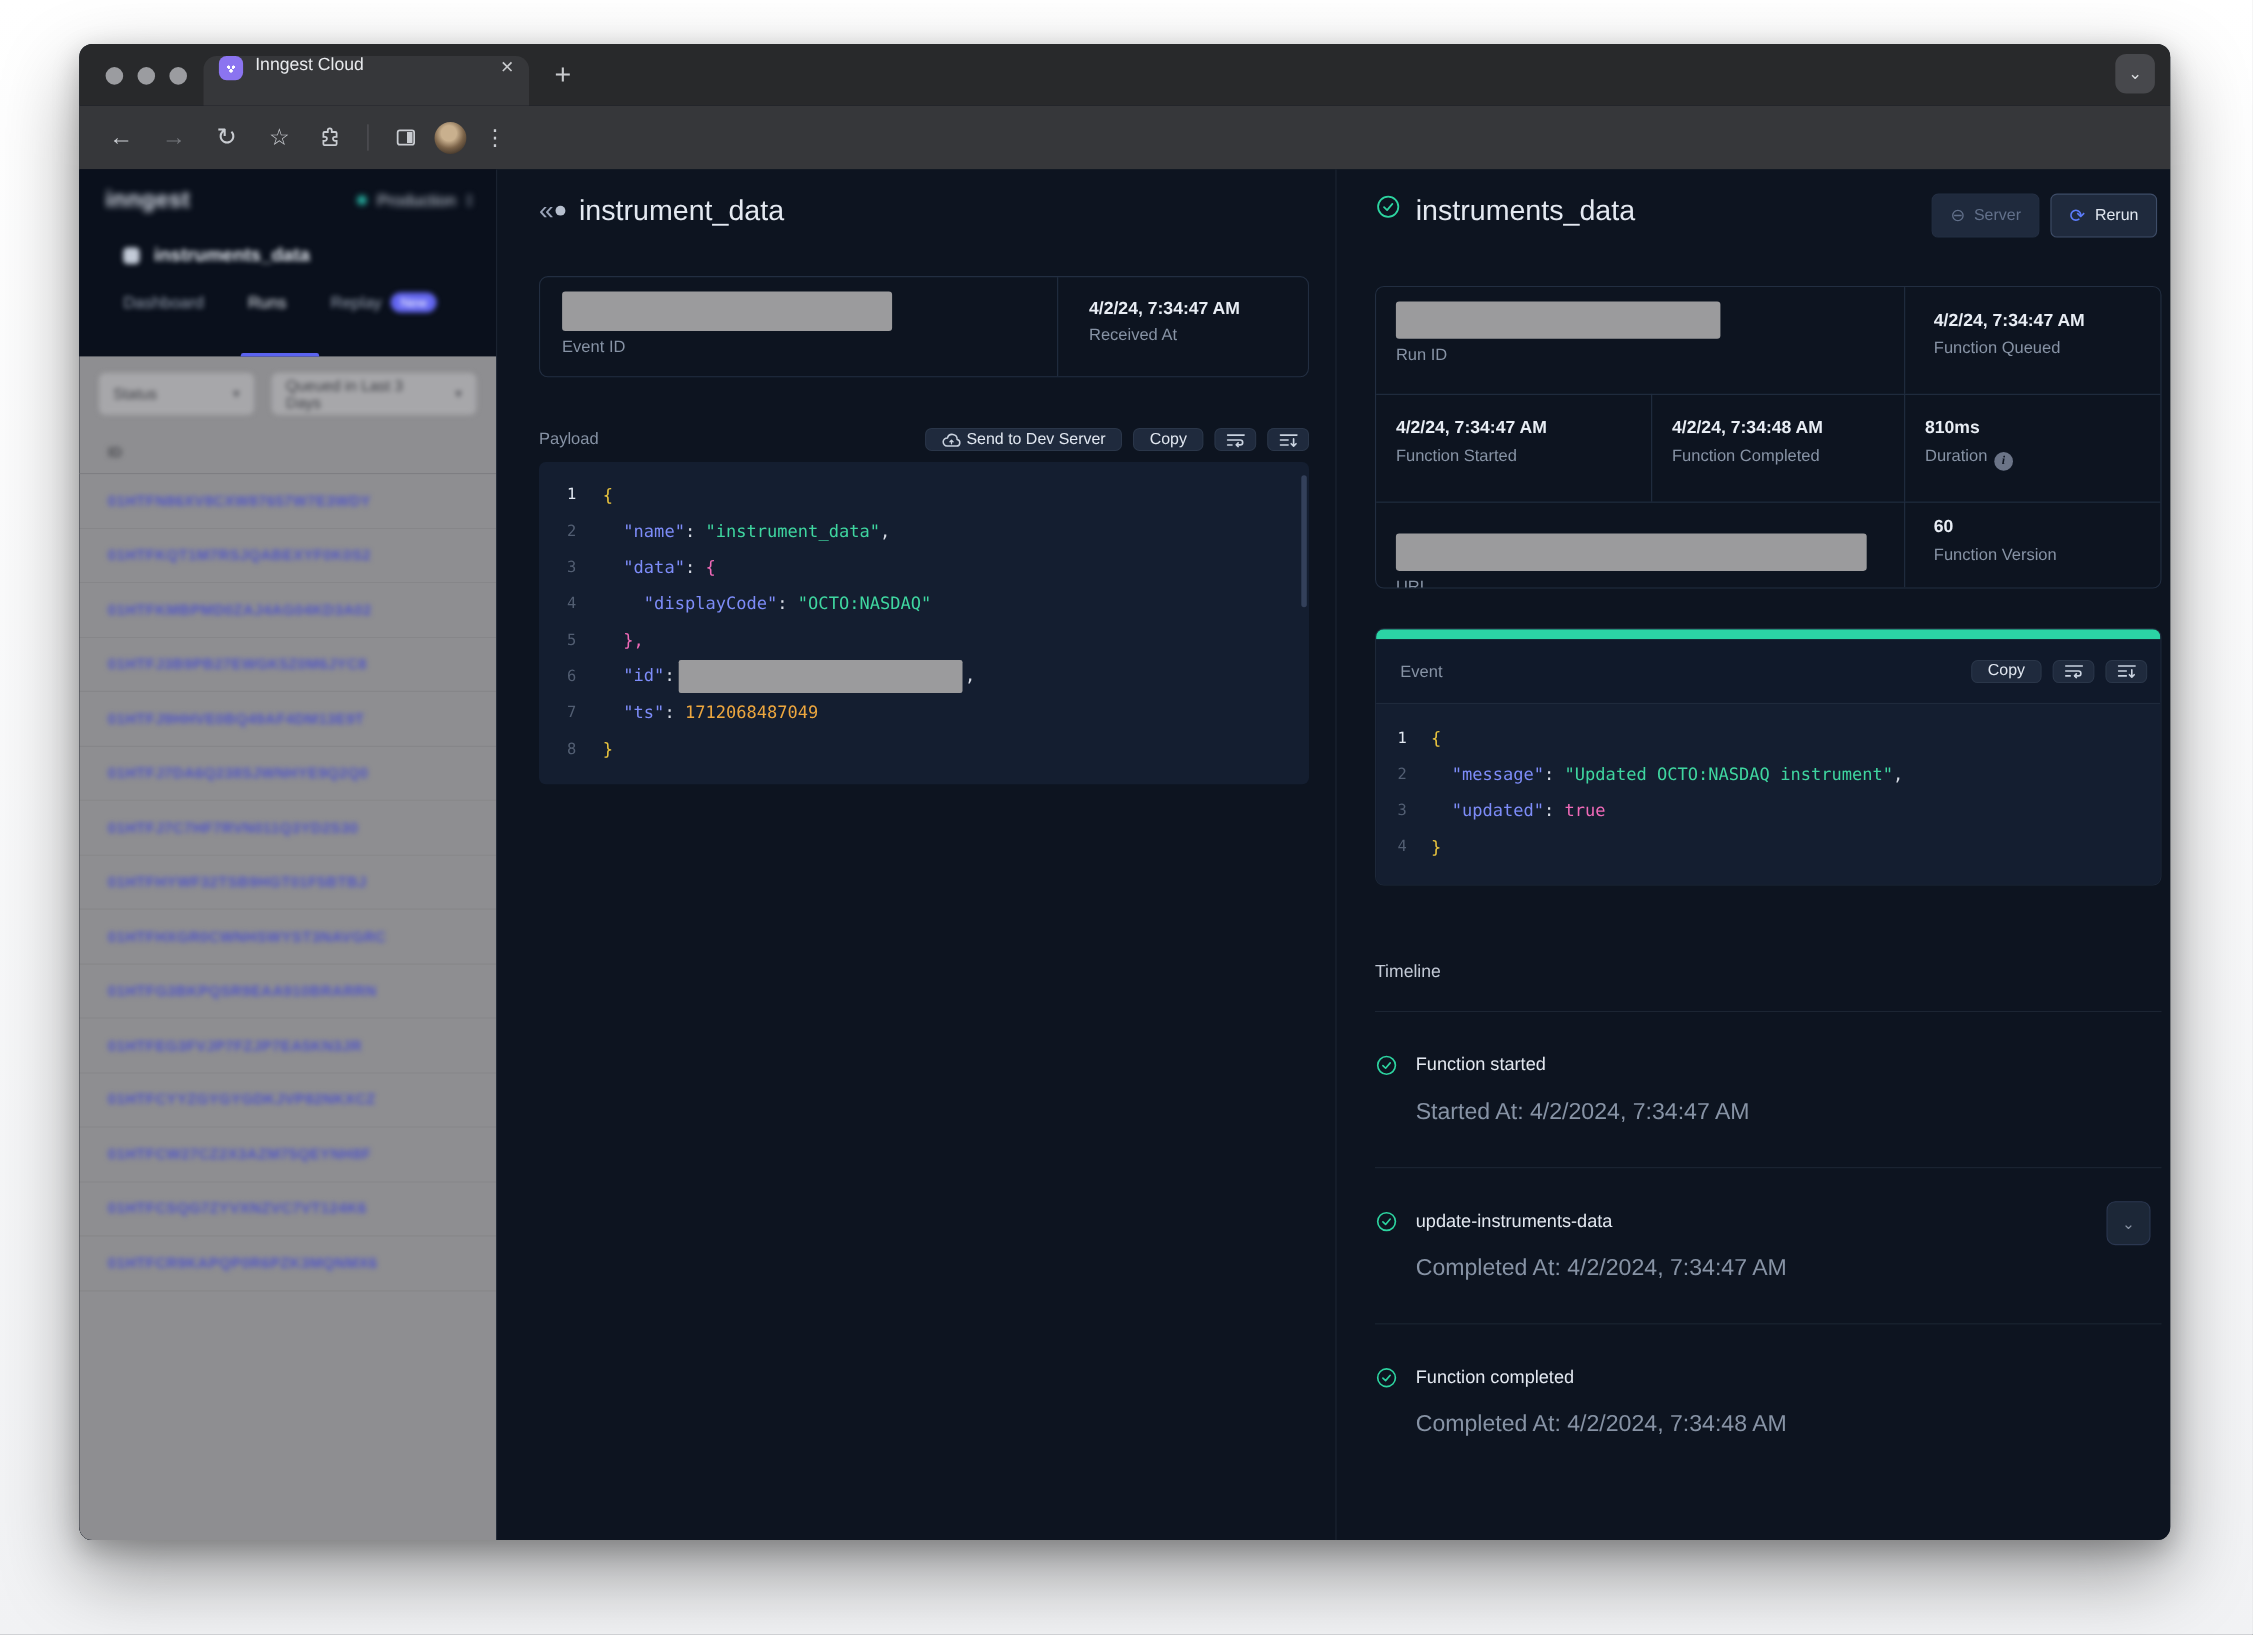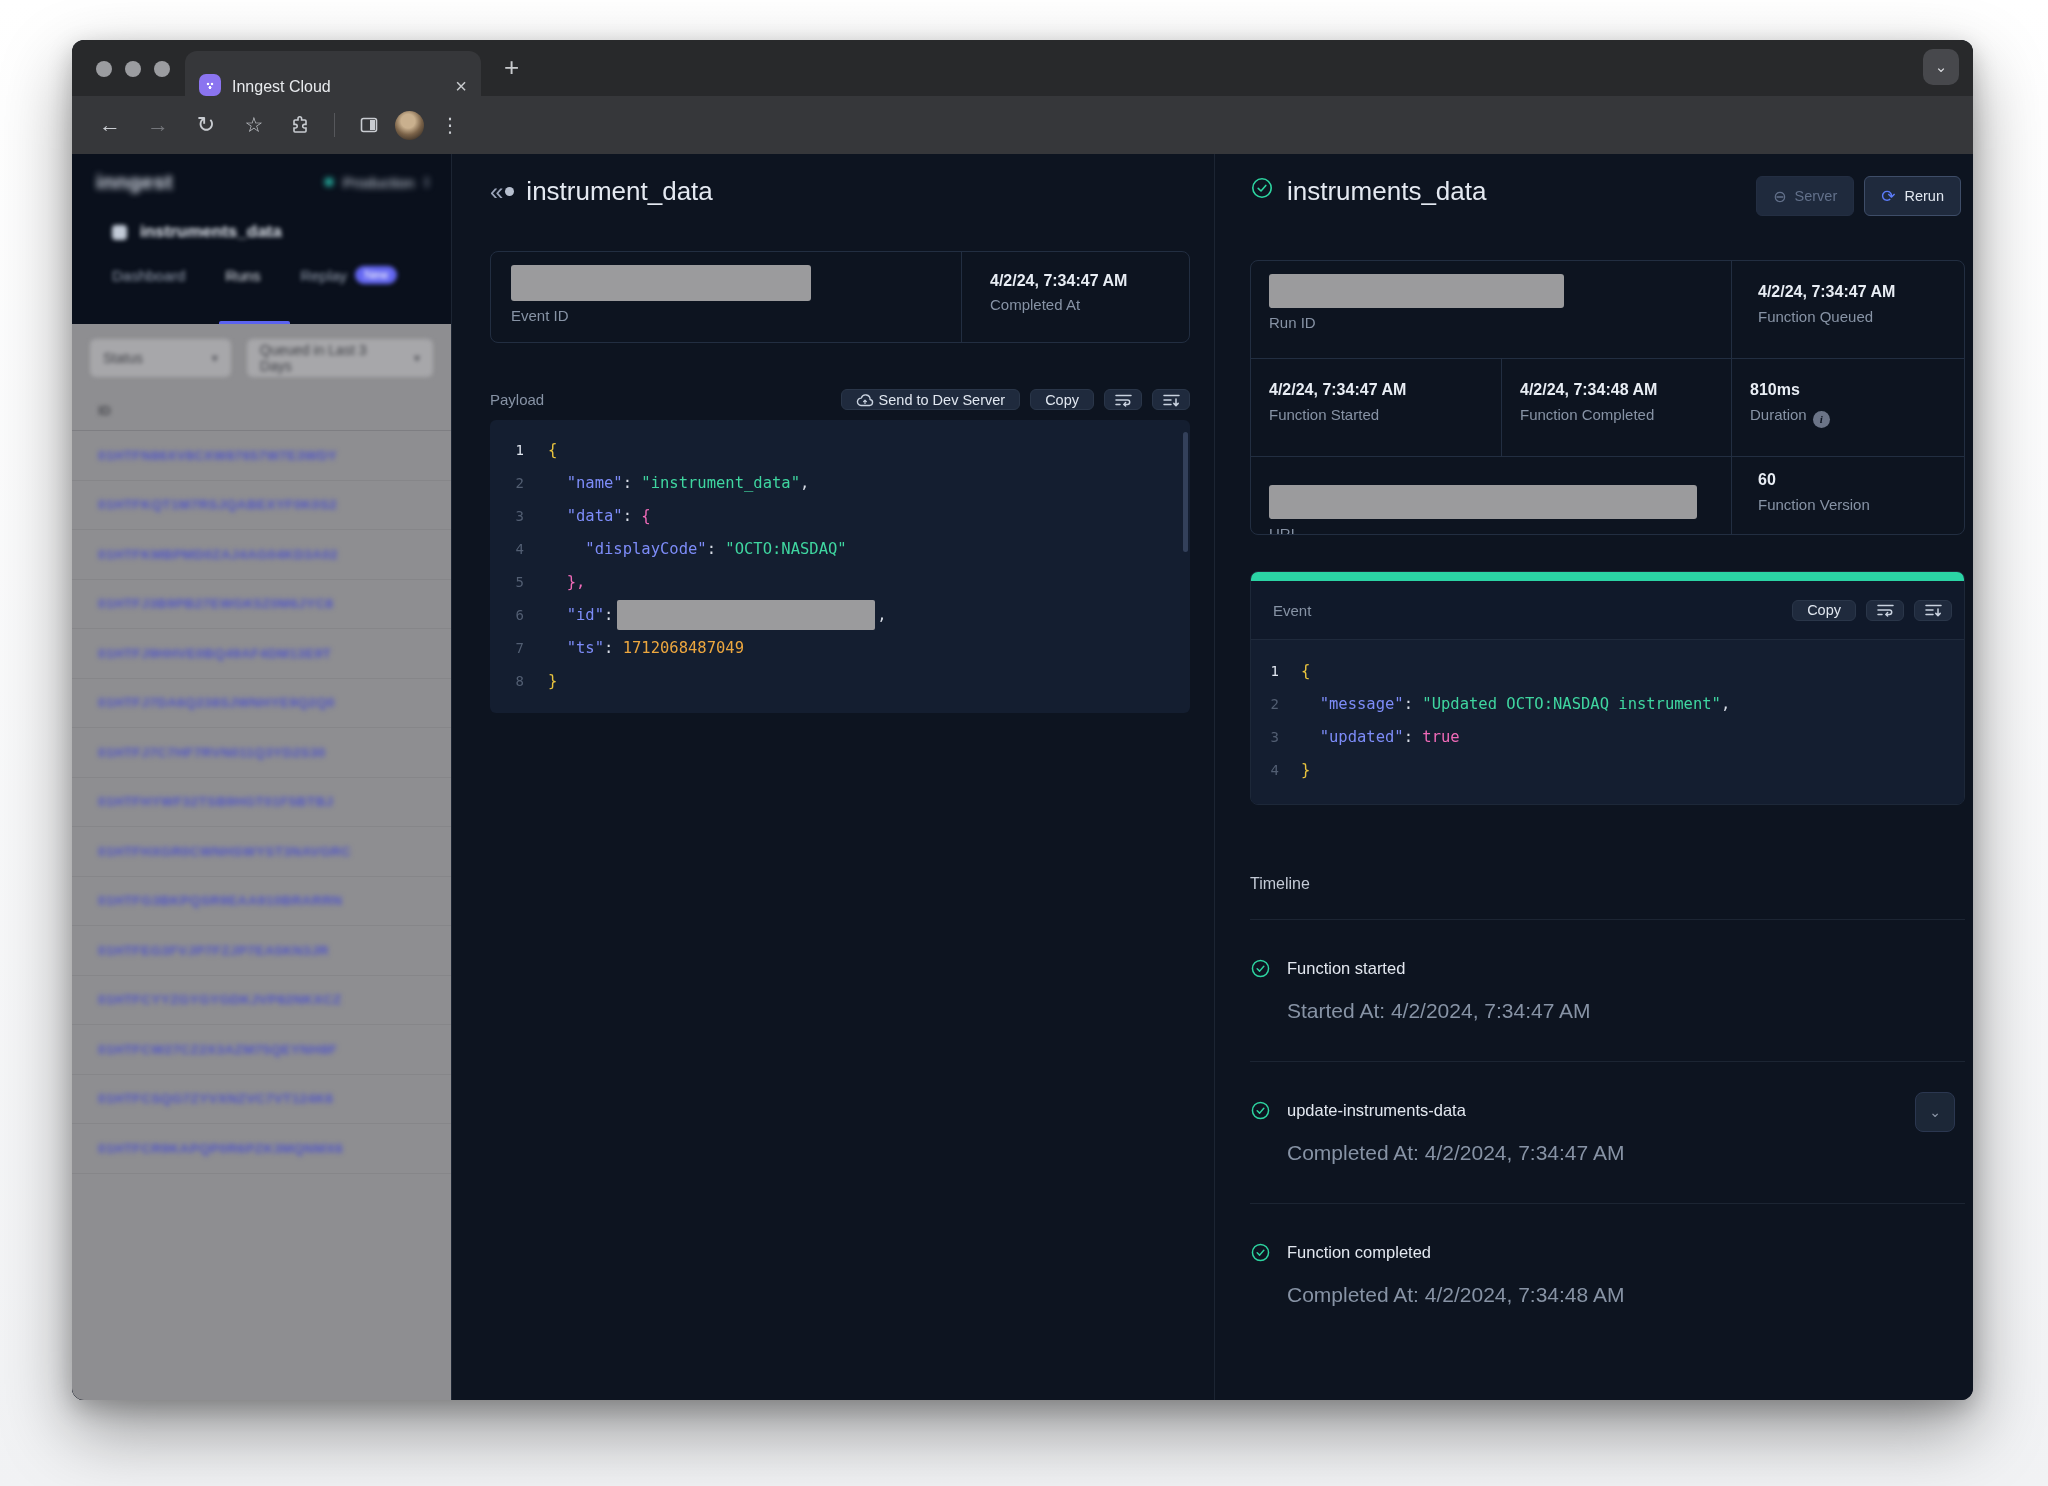--- a/index.html
+++ b/index.html
@@ -14,21 +14,21 @@
     position:absolute; left:72px; top:40px; width:1901px; height:1360px;
     border-radius:12px; overflow:hidden; background:#0d1420;
     box-shadow:0 30px 70px rgba(0,0,0,.38), 0 8px 24px rgba(0,0,0,.22);
     display:flex; flex-direction:column;
   }
   
   .tabbar { height:56px; background:#28292b; position:relative; flex:none; }
   .lights { position:absolute; left:24px; top:21px; display:flex; gap:13px; }
   .light { width:16px; height:16px; border-radius:50%; background:#9b9ca0; }
   .tab { position:absolute; left:113px; bottom:0; width:296px; height:45px; background:#36373a;
-         border-radius:12px 12px 0 0; display:flex; align-items:flex-end; padding:0 14px; gap:11px; }
+         border-radius:12px 12px 0 0; display:flex; align-items:flex-start; padding:0 14px; gap:11px; }
   .favicon { width:22px; height:22px; border-radius:7px; background:#8b74f0; flex:none;
              display:flex; align-items:center; justify-content:center; }
   .favicon i { width:10px; height:10px; border-radius:50%;
                background:radial-gradient(circle at 30% 40%, #fff 1.4px, transparent 1.6px),
                           radial-gradient(circle at 70% 40%, #fff 1.4px, transparent 1.6px),
                           radial-gradient(circle at 50% 75%, #fff 1.4px, transparent 1.6px); }
   .tab-title { flex:1; color:#e8eaed; font-size:16px; white-space:nowrap; overflow:hidden; }
   .tab-close { color:#c8cacd; font-size:20px; line-height:1; cursor:default; }
   .newtab { position:absolute; left:432px; top:14px; color:#c8cacd; font-size:26px; line-height:26px; }
   .tab-strip-chevron { position:absolute; right:14px; top:9px; width:36px; height:36px; border-radius:10px;
@@ -301,21 +301,21 @@
           </span>
         <span class="h-title">instrument_data</span>
       </div>
       <div class="event-card">
         <div class="ec-left">
           <div class="redact r-event"></div>
           <div class="meta-label">Event ID</div>
         </div>
         <div class="ec-right">
           <div class="meta-value">4/2/24, 7:34:47 AM</div>
-          <div class="meta-label">Completed At</div>
+          <div class="meta-label">Received At</div>
         </div>
       </div>
       <div class="panel-hrow">
         <span class="panel-title">Payload</span>
         <div class="hbtns">
           <button class="btn">
             <svg class="ic" width="18" height="14" viewBox="0 0 18 14" fill="none" stroke="#c9d2df" stroke-width="1.4" stroke-linecap="round" stroke-linejoin="round">
                 <path d="M5 12.5h8.5a3 3 0 0 0 .6-5.95A4.5 4.5 0 0 0 5.3 5.1 3.6 3.6 0 0 0 5 12.5z"></path>
                 <path d="M9 10.5V7.2M7.6 8.6 9 7.2l1.4 1.4" stroke-width="1.2"></path>
               </svg>

